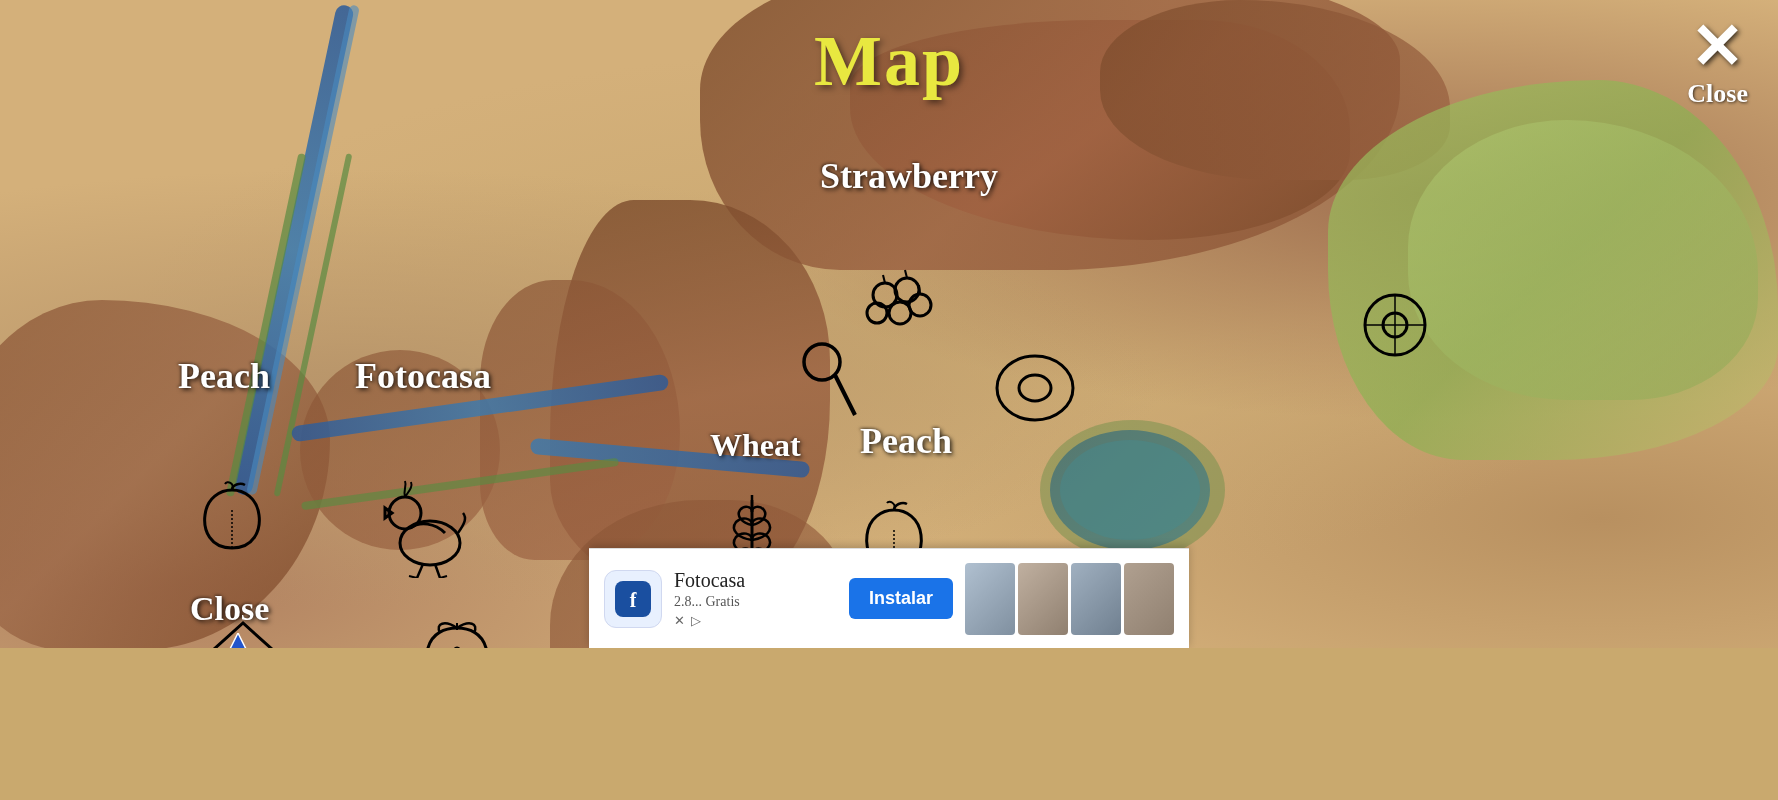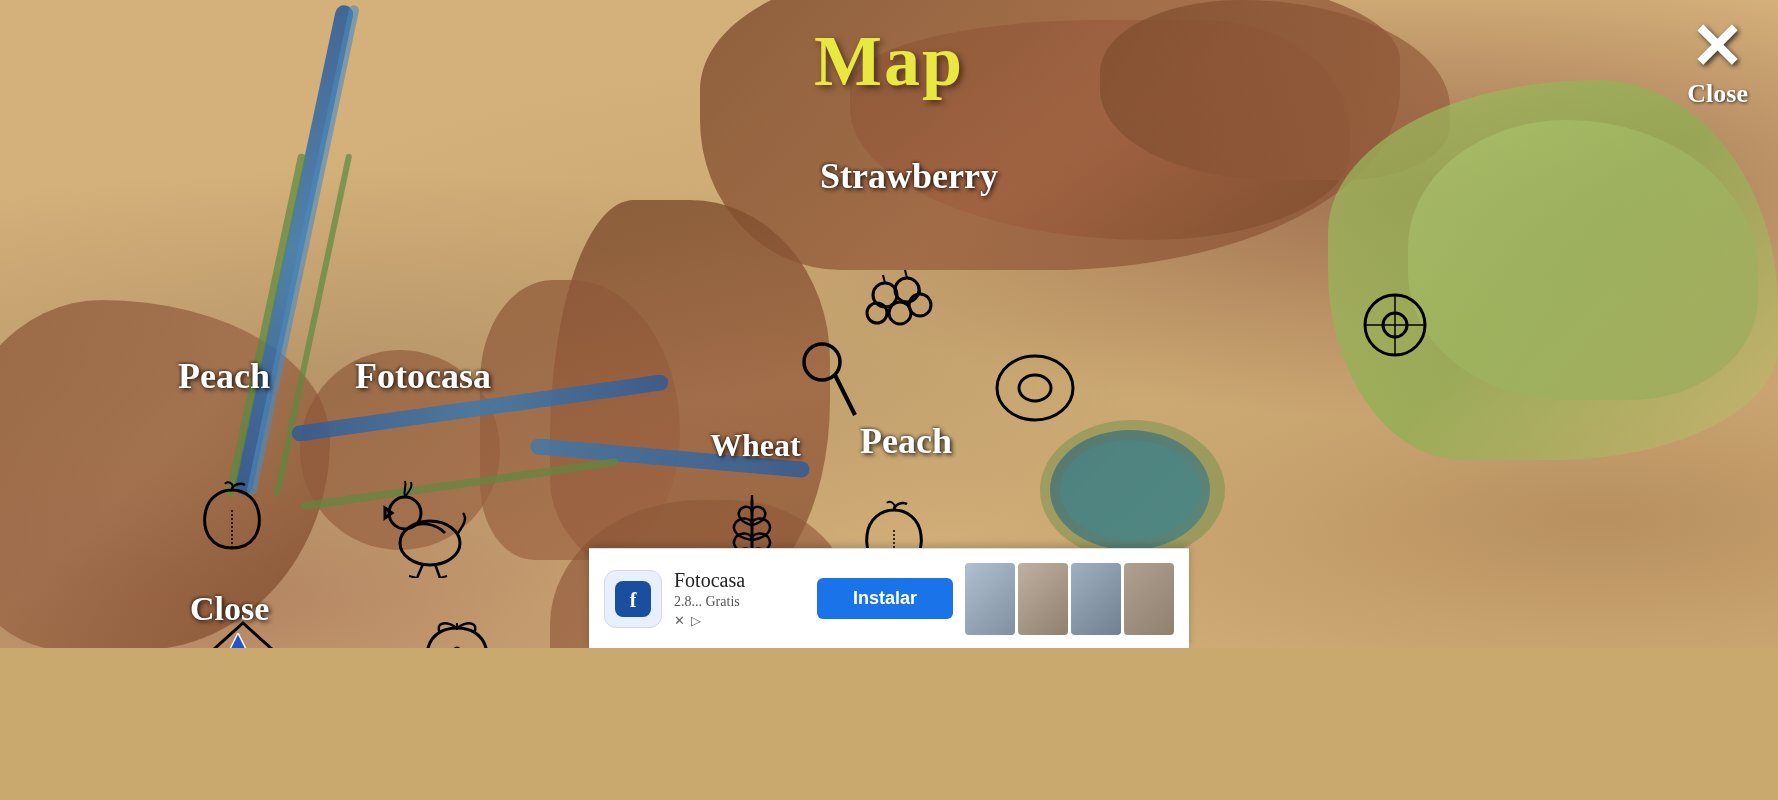--- a/index.html
+++ b/index.html
@@ -302,21 +302,21 @@
 
     <div style="flex:1; min-width:0;">
       <div style="font-size:20px; font-weight:normal; color:#222;">Fotocasa</div>
       <div style="font-size:14px; color:#555; margin-top:2px;">2.8... Gratis</div>
       <div style="display:flex; gap:6px; margin-top:3px;">
         <span style="font-size:13px; color:#666;">✕</span>
         <span style="font-size:13px; color:#666;">▷</span>
       </div>
     </div>
 
-    <button style="background:#1a73e8; color:white; border:none; border-radius:6px; padding:10px 36px; font-size:18px; font-weight:bold; cursor:pointer; flex-shrink:0;">Instalar</button>
+    <button style="background:#1a73e8; color:white; border:none; border-radius:6px; padding:10px 20px; font-size:18px; font-weight:bold; cursor:pointer; flex-shrink:0;">Instalar</button>
 
     <div style="display:flex; gap:3px; flex-shrink:0;">
       <div style="width:50px; height:72px; background:linear-gradient(135deg, #b0c0d0, #8090a0); border-radius:4px;"></div>
       <div style="width:50px; height:72px; background:linear-gradient(135deg, #c0b0a0, #908070); border-radius:4px;"></div>
       <div style="width:50px; height:72px; background:linear-gradient(135deg, #a0b0c0, #708090); border-radius:4px;"></div>
       <div style="width:50px; height:72px; background:linear-gradient(135deg, #b0a090, #908070); border-radius:4px;"></div>
     </div>
   </div>
 
 </div>

